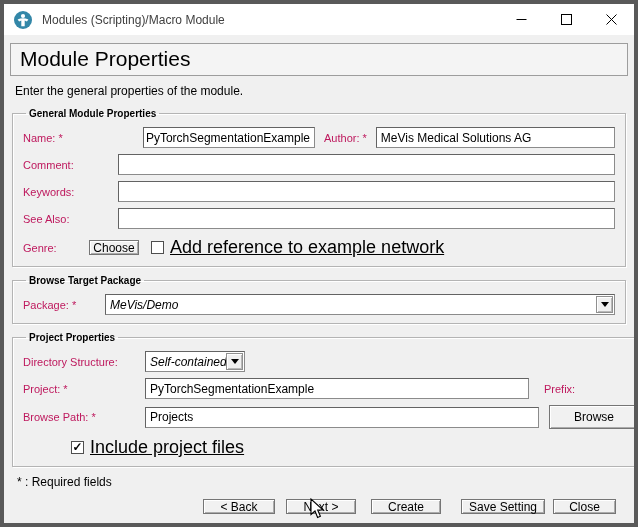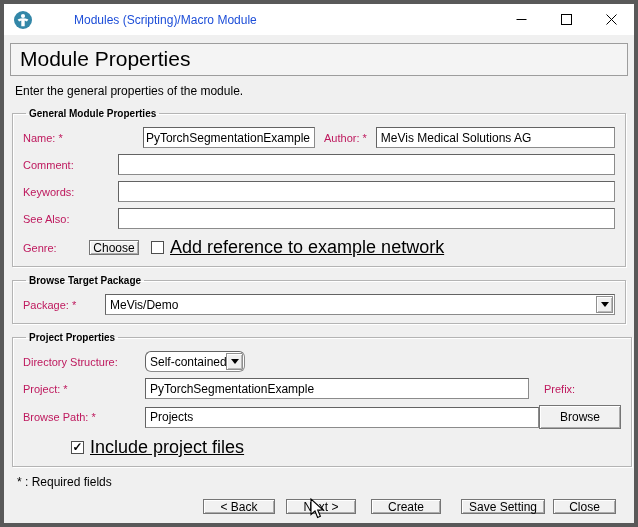--- a/index.html
+++ b/index.html
@@ -20,21 +20,21 @@
     position: relative;
     overflow: hidden;
   }
   
   .titlebar {
     height: 31px; background: #ffffff;
     display: flex; align-items: center;
     flex: 0 0 auto;
   }
   .app-icon { width: 18px; height: 18px; margin: 0 10px 0 10px; flex: 0 0 auto; }
-  .win-title { font-size: 12px; color: #1d4ed8; flex: 1 1 auto; white-space: nowrap; overflow: hidden; margin-left: 32px; }
+  .win-title { font-size: 12px; color: #404040; flex: 1 1 auto; white-space: nowrap; overflow: hidden; }
   .win-controls { display: flex; height: 100%; flex: 0 0 auto; }
   .win-ctrl {
     width: 45px; height: 100%;
     display: flex; align-items: center; justify-content: center;
     cursor: default;
   }
   
   .dlg-body {
     flex: 1 1 auto;
     padding: 8px 6px 6px 6px;
@@ -73,20 +73,21 @@
     padding: 0 4px;
     font-size: 12px; color: #000;
     overflow: hidden; white-space: nowrap;
   }
   .field.scrolled { justify-content: flex-end; }
   .grow { flex: 1 1 auto; text-align: right; }
   
   .combo {
     position: relative;
     padding-right: 20px;
+    font-style: italic;
   }
   .combo .drop {
     position: absolute; right: 1px; top: 1px; bottom: 1px; width: 17px;
     background: #f0f0f0;
     border: 1px solid #8f8f8f;
     box-shadow: inset 1px 1px 0 #ffffff, inset -1px -1px 0 #b8b8b8;
     display: flex; align-items: center; justify-content: center;
   }
   .tri-down {
     width: 0; height: 0;
@@ -206,38 +207,38 @@
               </span>
           </div>
         </div>
       </fieldset>
 
       <fieldset>
         <legend>Project Properties</legend>
 
         <div class="row">
           <span class="lbl" style="width:122px;">Directory Structure:</span>
-          <div class="field combo" style="width:100px;border-radius:6px;">
+          <div class="field combo" style="width:100px;">
             <span>Self-contained</span>
             <span class="drop">
                 <span class="tri-down"></span>
               </span>
           </div>
         </div>
 
         <div class="row">
           <span class="lbl" style="width:122px;">Project: *</span>
           <div class="field" style="width:384px;">PyTorchSegmentationExample</div>
           <span class="lbl" style="margin-left:15px;">Prefix:</span>
         </div>
 
         <div class="row">
           <span class="lbl" style="width:122px;">Browse Path: *</span>
           <div class="field" style="width:394px;">Projects</div>
-          <div class="btn" style="width:82px; height:24px;">Browse</div>
+          <div class="btn" style="width:90px; margin-left:10px; height:24px;">Browse</div>
         </div>
 
         <div class="row" style="margin-top:8px;padding-left:48px;">
           <span class="cb checked"></span>
           <span class="cb-lbl">Include project files</span>
         </div>
       </fieldset>
 
       <div class="note">* : Required fields</div>
 

